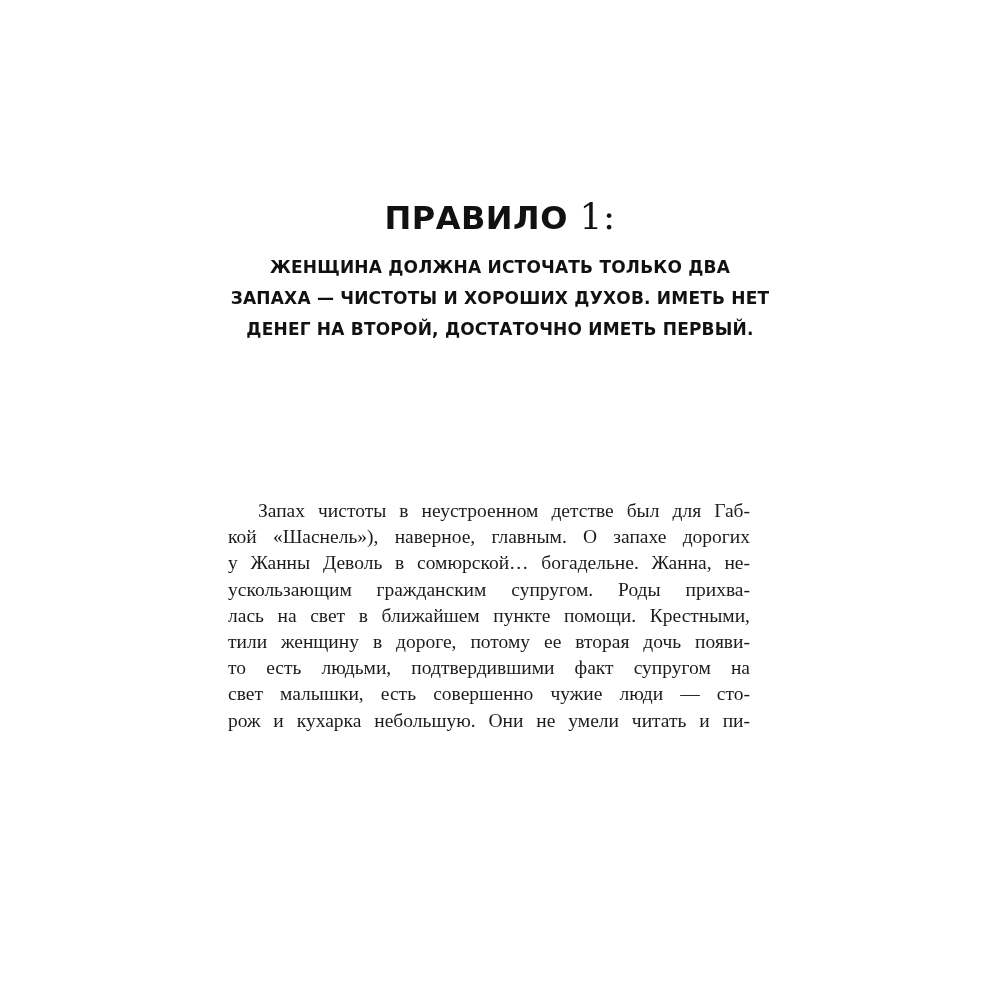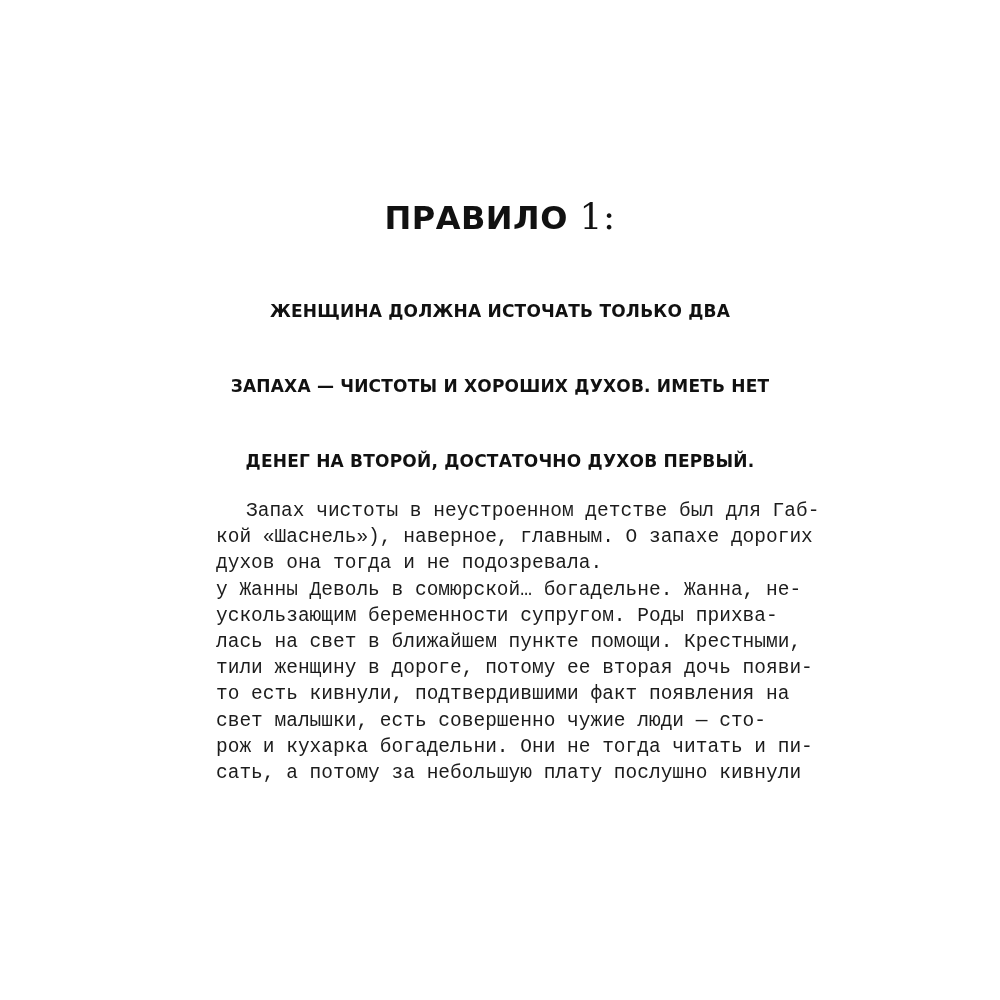--- a/index.html
+++ b/index.html
@@ -9,50 +9,48 @@
     position: absolute; left: 0; width: 1000px; top: 196px;
     text-align: center; font-family: "DejaVu Sans", sans-serif; font-weight: bold;
     font-size: 32px; letter-spacing: 0.5px; color: #111;
   }
   .rule-title .num { font-family: "DejaVu Serif", serif; font-weight: normal; font-size: 36px; }
   .rule-text {
     position: absolute; left: 200px; width: 600px; top: 252px;
     text-align: center; font-family: "DejaVu Sans", sans-serif; font-weight: bold;
     font-size: 17px; line-height: 31px; color: #111; letter-spacing: 0.2px;
   }
-  .rule-text div { white-space: nowrap; margin-top: 44px; }
+  .rule-text div { white-space: nowrap; }
   .body-text {
-    position: absolute; left: 216px; width: 522px; top: 498px;
-    font-family: Liberation Mono, monospace; font-size: 19.5px; line-height: 26.2px; color: #1c1c1c;
+    position: absolute; left: 228px; width: 522px; top: 498px;
+    font-family: Liberation Serif, serif; font-size: 19.5px; line-height: 26.2px; color: #1c1c1c;
   }
   .body-text .line { white-space: nowrap; text-align: justify; text-align-last: justify; height: 26.2px; }
   .body-text .line.last { text-align-last: left; }
   .body-text .line.indent { padding-left: 30px; }
 </style>
 </head>
 <body>
 
 <div class="page">
   <div class="rule-title">
     <span>ПРАВИЛО</span>
     <span class="num">1:</span>
   </div>
 
   <div class="rule-text">
     <div>ЖЕНЩИНА ДОЛЖНА ИСТОЧАТЬ ТОЛЬКО ДВА</div>
     <div>ЗАПАХА — ЧИСТОТЫ И ХОРОШИХ ДУХОВ. ИМЕТЬ НЕТ</div>
-    <div>ДЕНЕГ НА ВТОРОЙ, ДОСТАТОЧНО ДУХОВ ПЕРВЫЙ.</div>
+    <div>ДЕНЕГ НА ВТОРОЙ, ДОСТАТОЧНО ИМЕТЬ ПЕРВЫЙ.</div>
   </div>
 
   <div class="body-text">
     <div class="line indent">Запах чистоты в неустроенном детстве был для Габ-</div>
     <div class="line">кой «Шаснель»), наверное, главным. О запахе дорогих</div>
-    <div class="line last">духов она тогда и не подозревала.</div>
     <div class="line">у Жанны Деволь в сомюрской… богадельне. Жанна, не-</div>
-    <div class="line">ускользающим беременности супругом. Роды прихва-</div>
+    <div class="line">ускользающим гражданским супругом. Роды прихва-</div>
     <div class="line">лась на свет в ближайшем пункте помощи. Крестными,</div>
     <div class="line">тили женщину в дороге, потому ее вторая дочь появи-</div>
-    <div class="line">то есть кивнули, подтвердившими факт появления на</div>
+    <div class="line">то есть людьми, подтвердившими факт супругом на</div>
     <div class="line">свет малышки, есть совершенно чужие люди — сто-</div>
-    <div class="line">рож и кухарка богадельни. Они не тогда читать и пи-</div>
-    <div class="line">сать, а потому за небольшую плату послушно кивнули</div>
+    <div class="line">рож и кухарка небольшую. Они не умели читать и пи-</div>
   </div>
 </div>
 
 </body></html>

